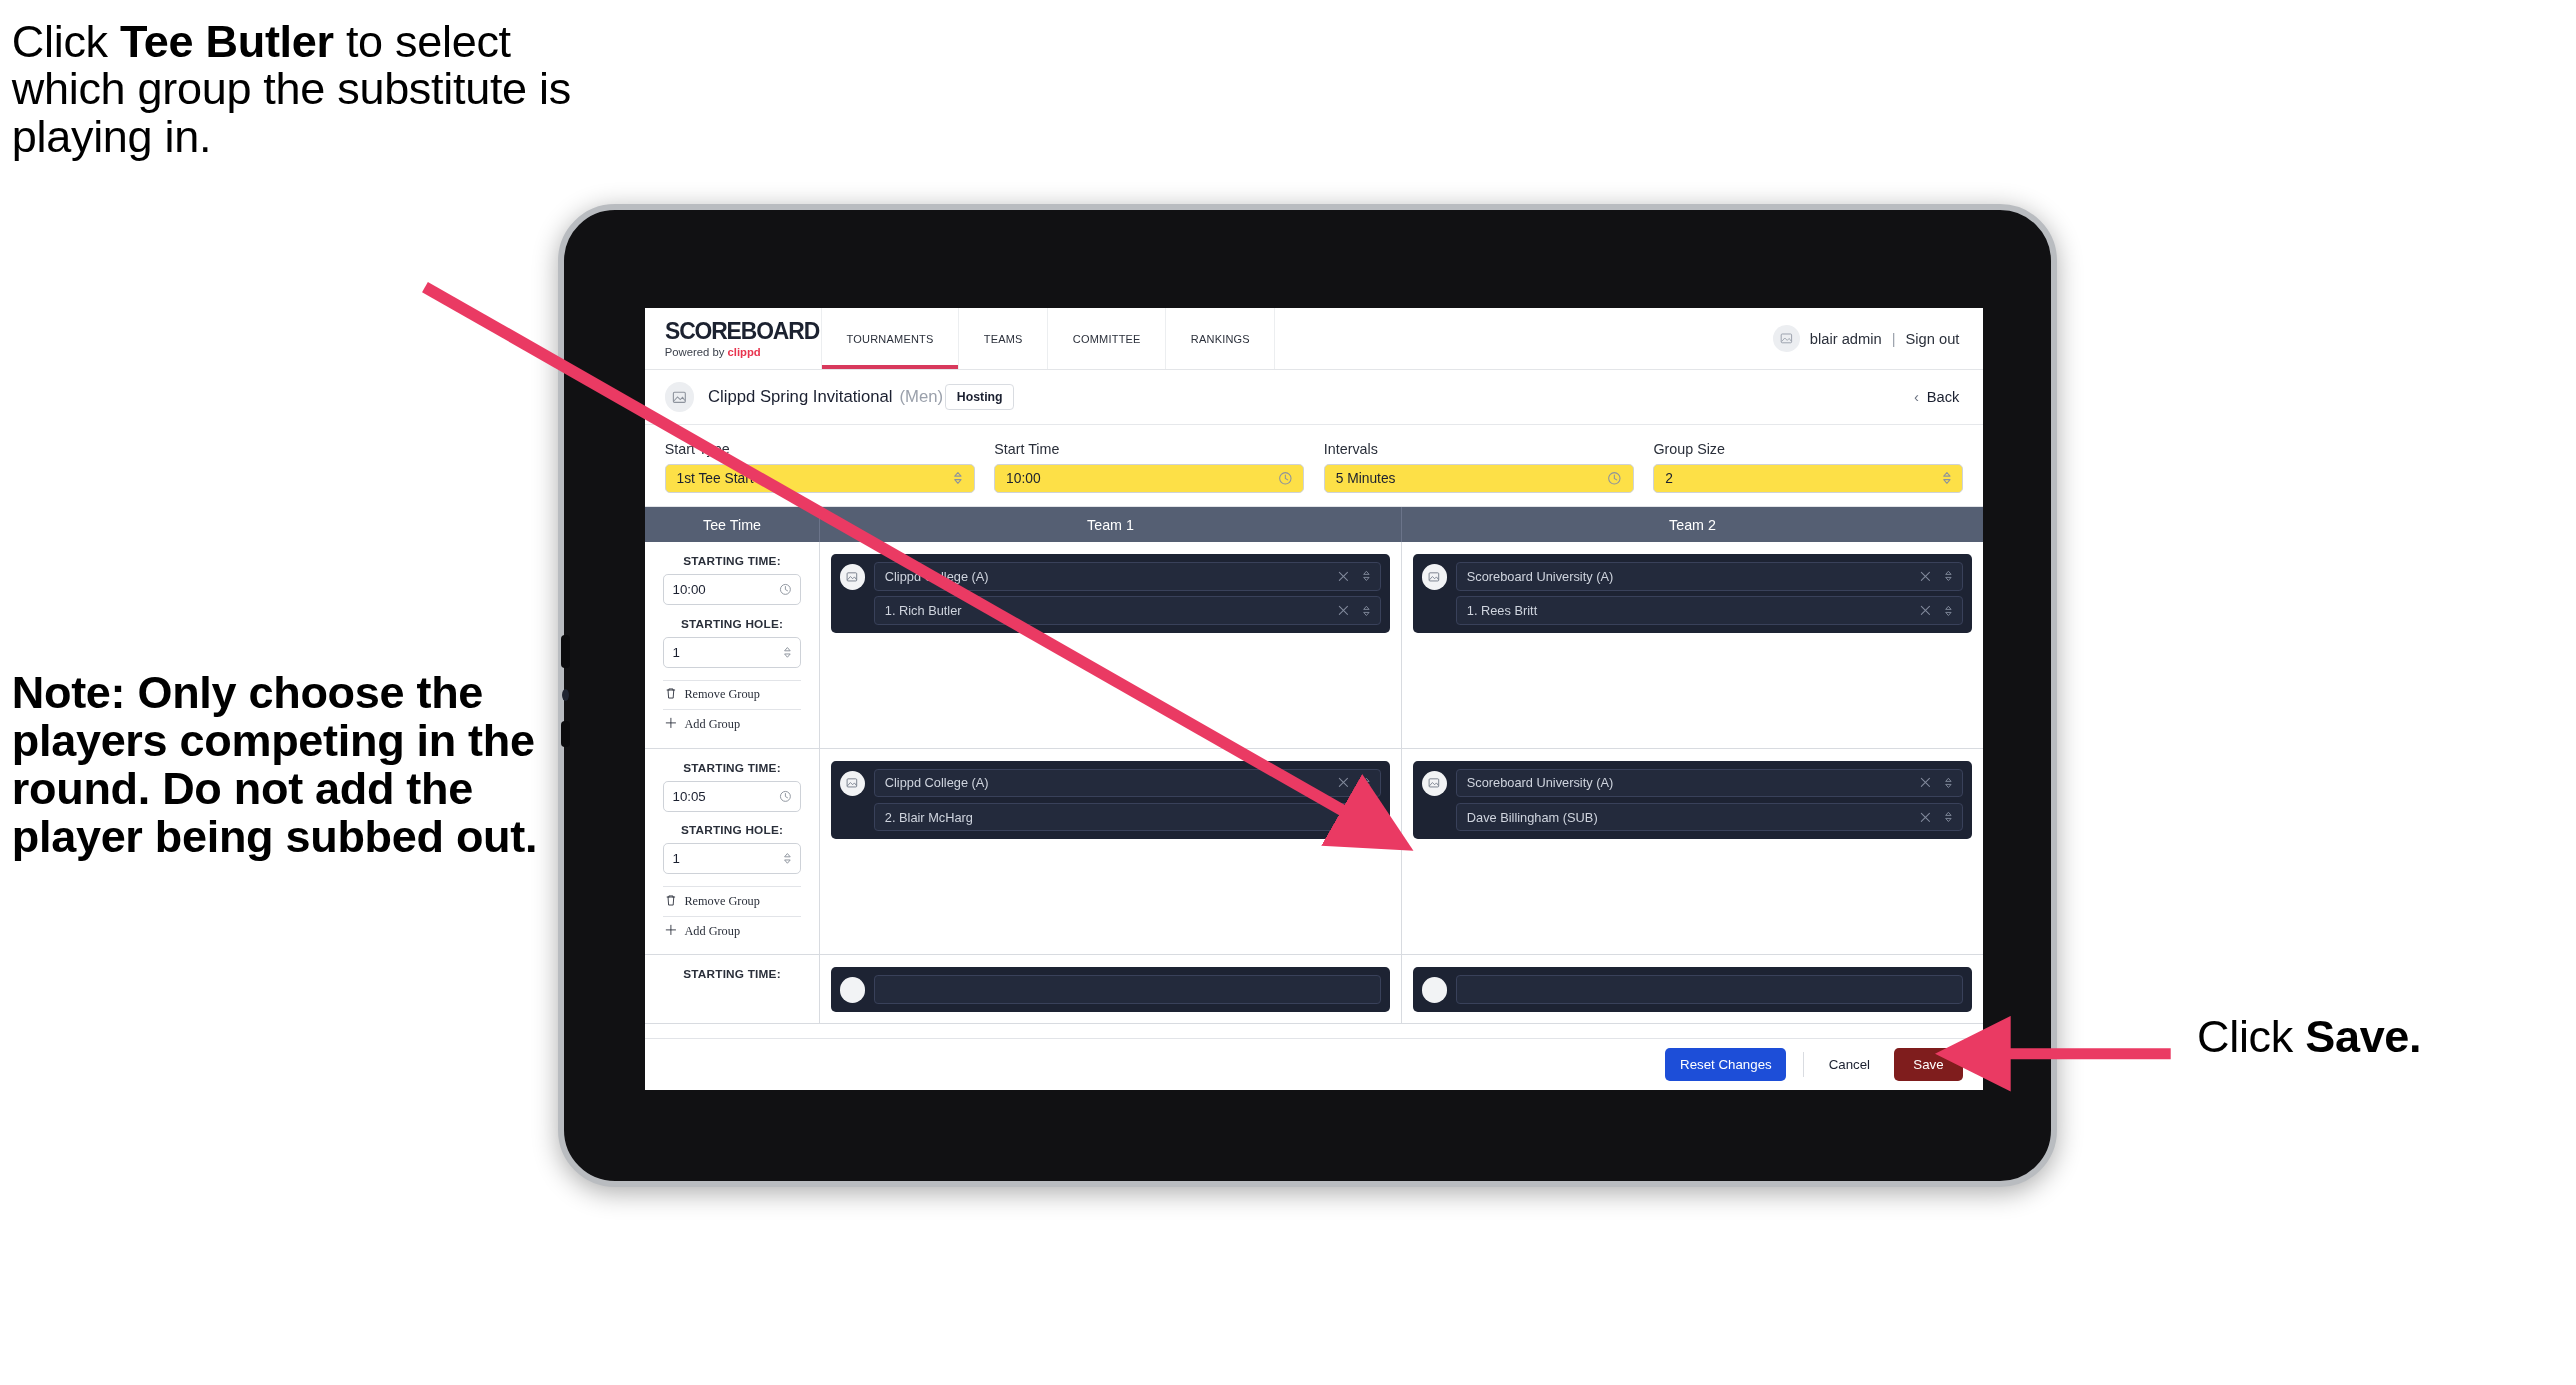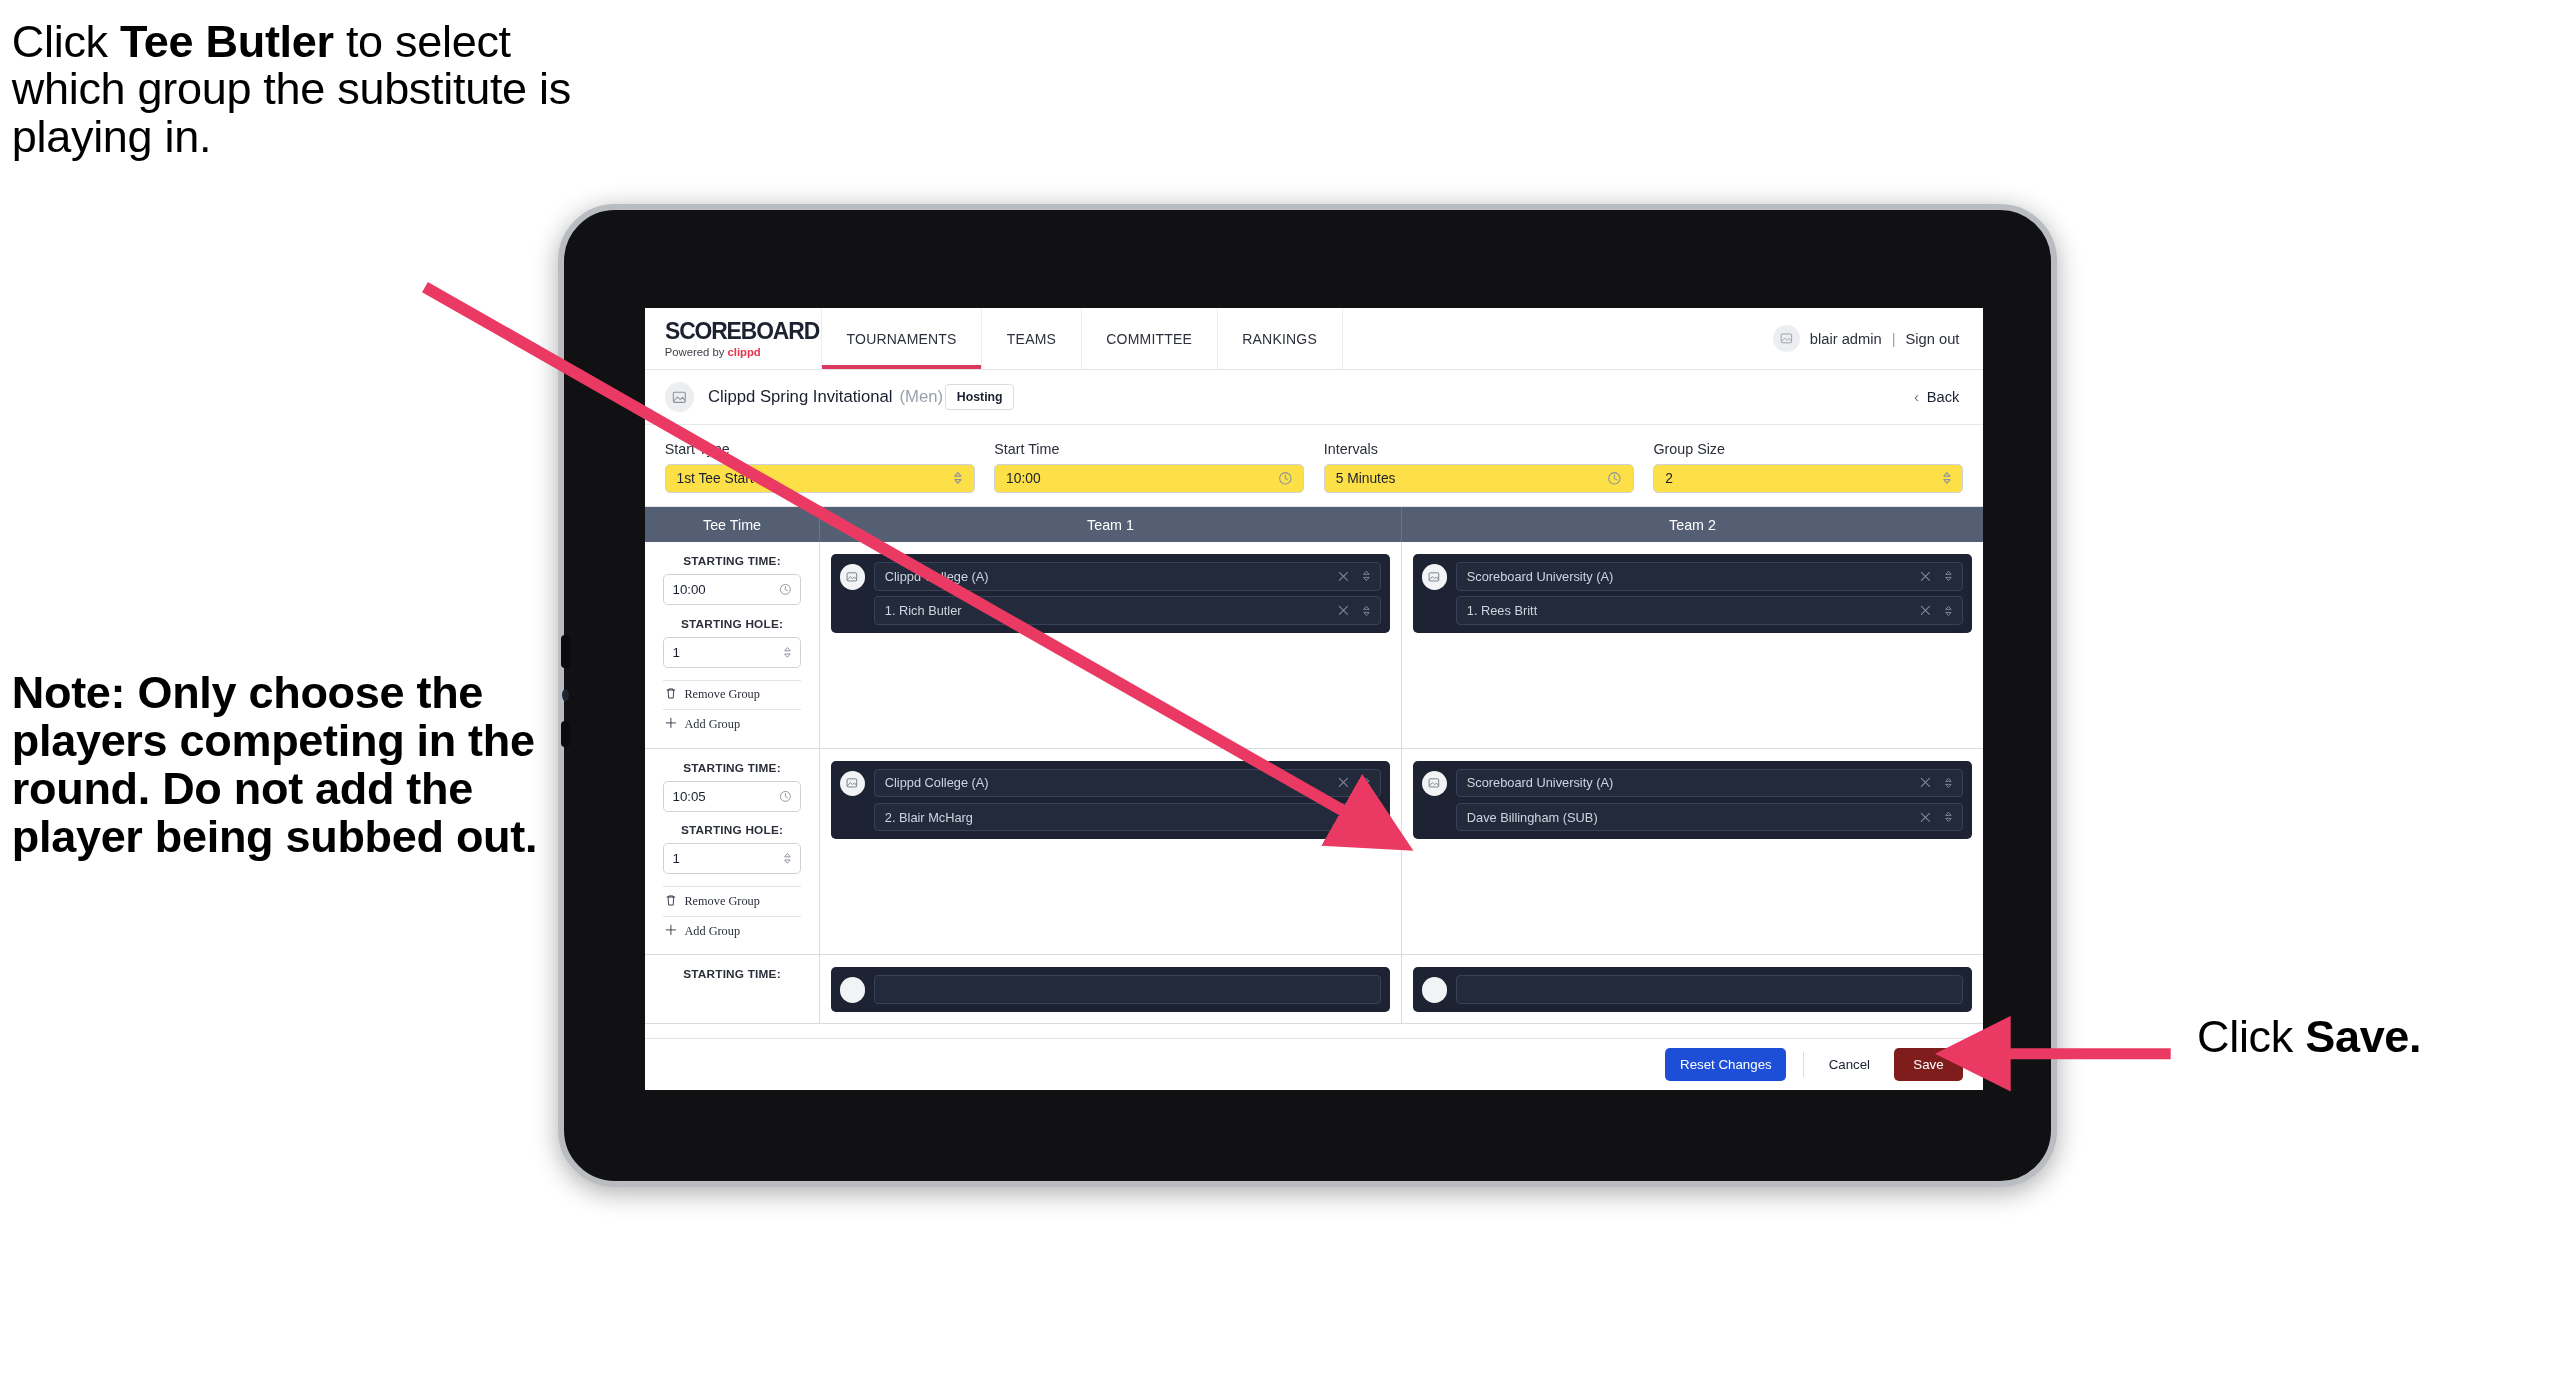--- a/index.html
+++ b/index.html
@@ -67,21 +67,21 @@
     font-weight: 700; font-size: 24.6px; letter-spacing: -1.2px;
     color: #1c2230; line-height: 1;
     transform: scaleX(0.93); transform-origin: left center;
   }
   .brand-sub { font-size: 11.3px; color: #3a3f4a; margin-top: 2.9px; }
   .brand-sub .clippd { color: #e8344e; font-weight: 700; }
 
   .navtabs { display: flex; align-items: stretch; }
   .navtab {
     display: flex; align-items: center; padding: 0 24.6px;
-    font-size: 14px; color: #2b303b; letter-spacing: 0.2px;
+    font-size: 11px; color: #2b303b; letter-spacing: 0.2px;
     border-right: 1px solid #eceef0; cursor: pointer;
     position: relative;
   }
   .navtab.active::after {
     content: ""; position: absolute; left: 0; right: 0; bottom: 0;
     height: 3.9px; background: #d8395c;
   }
   .nav-right {
     margin-left: auto; display: flex; align-items: center;
     padding-right: 23.6px; gap: 10px;

